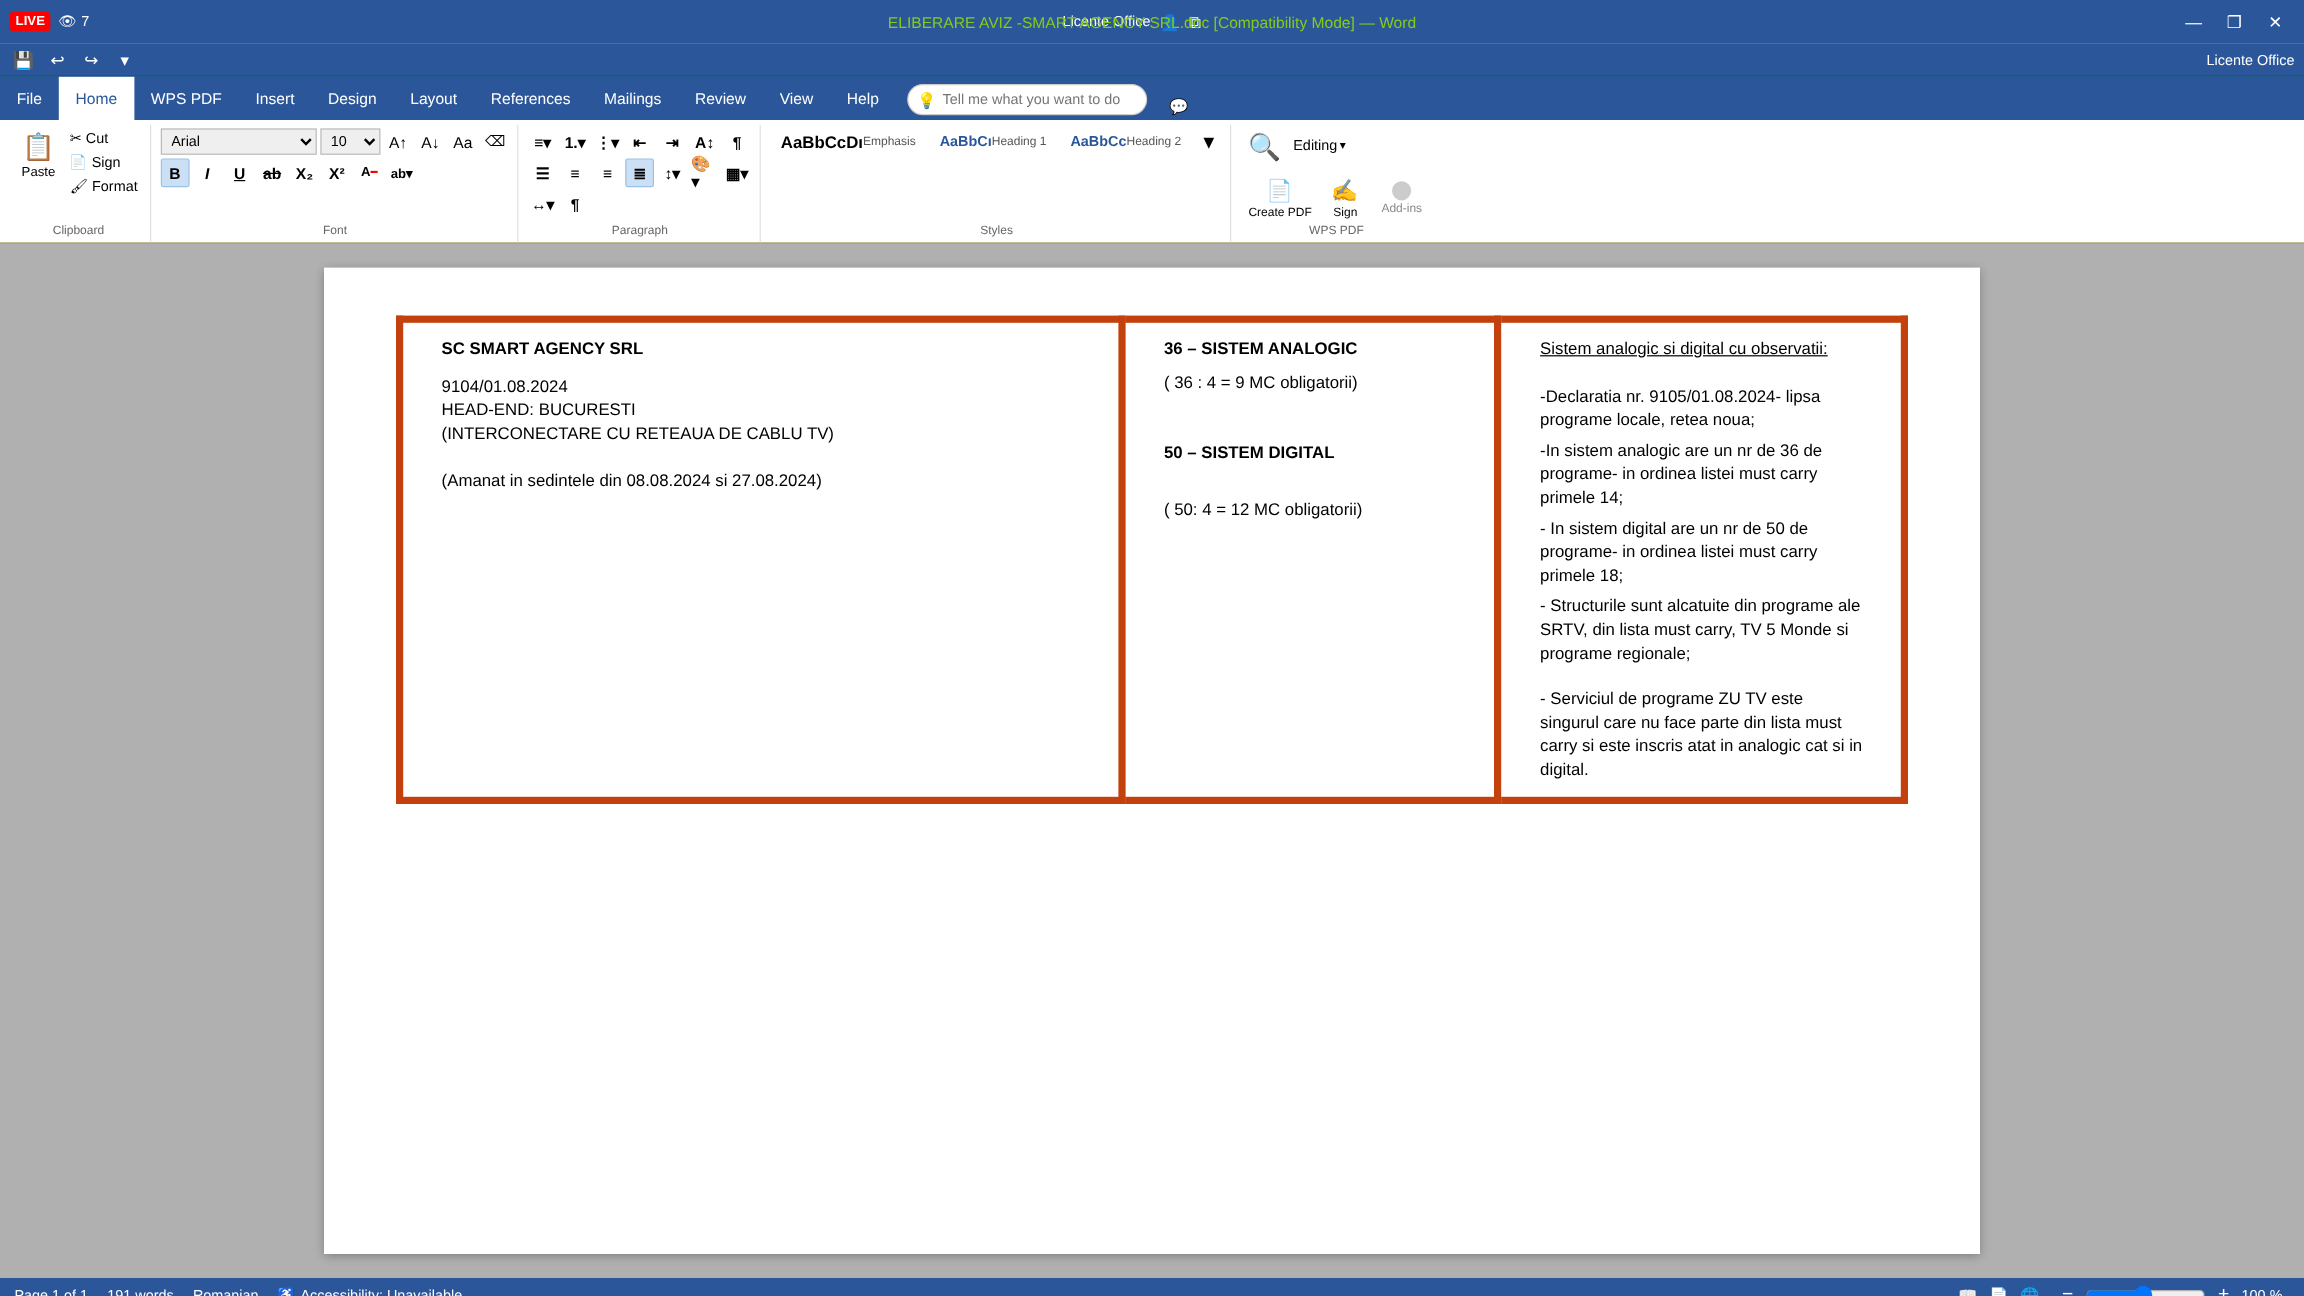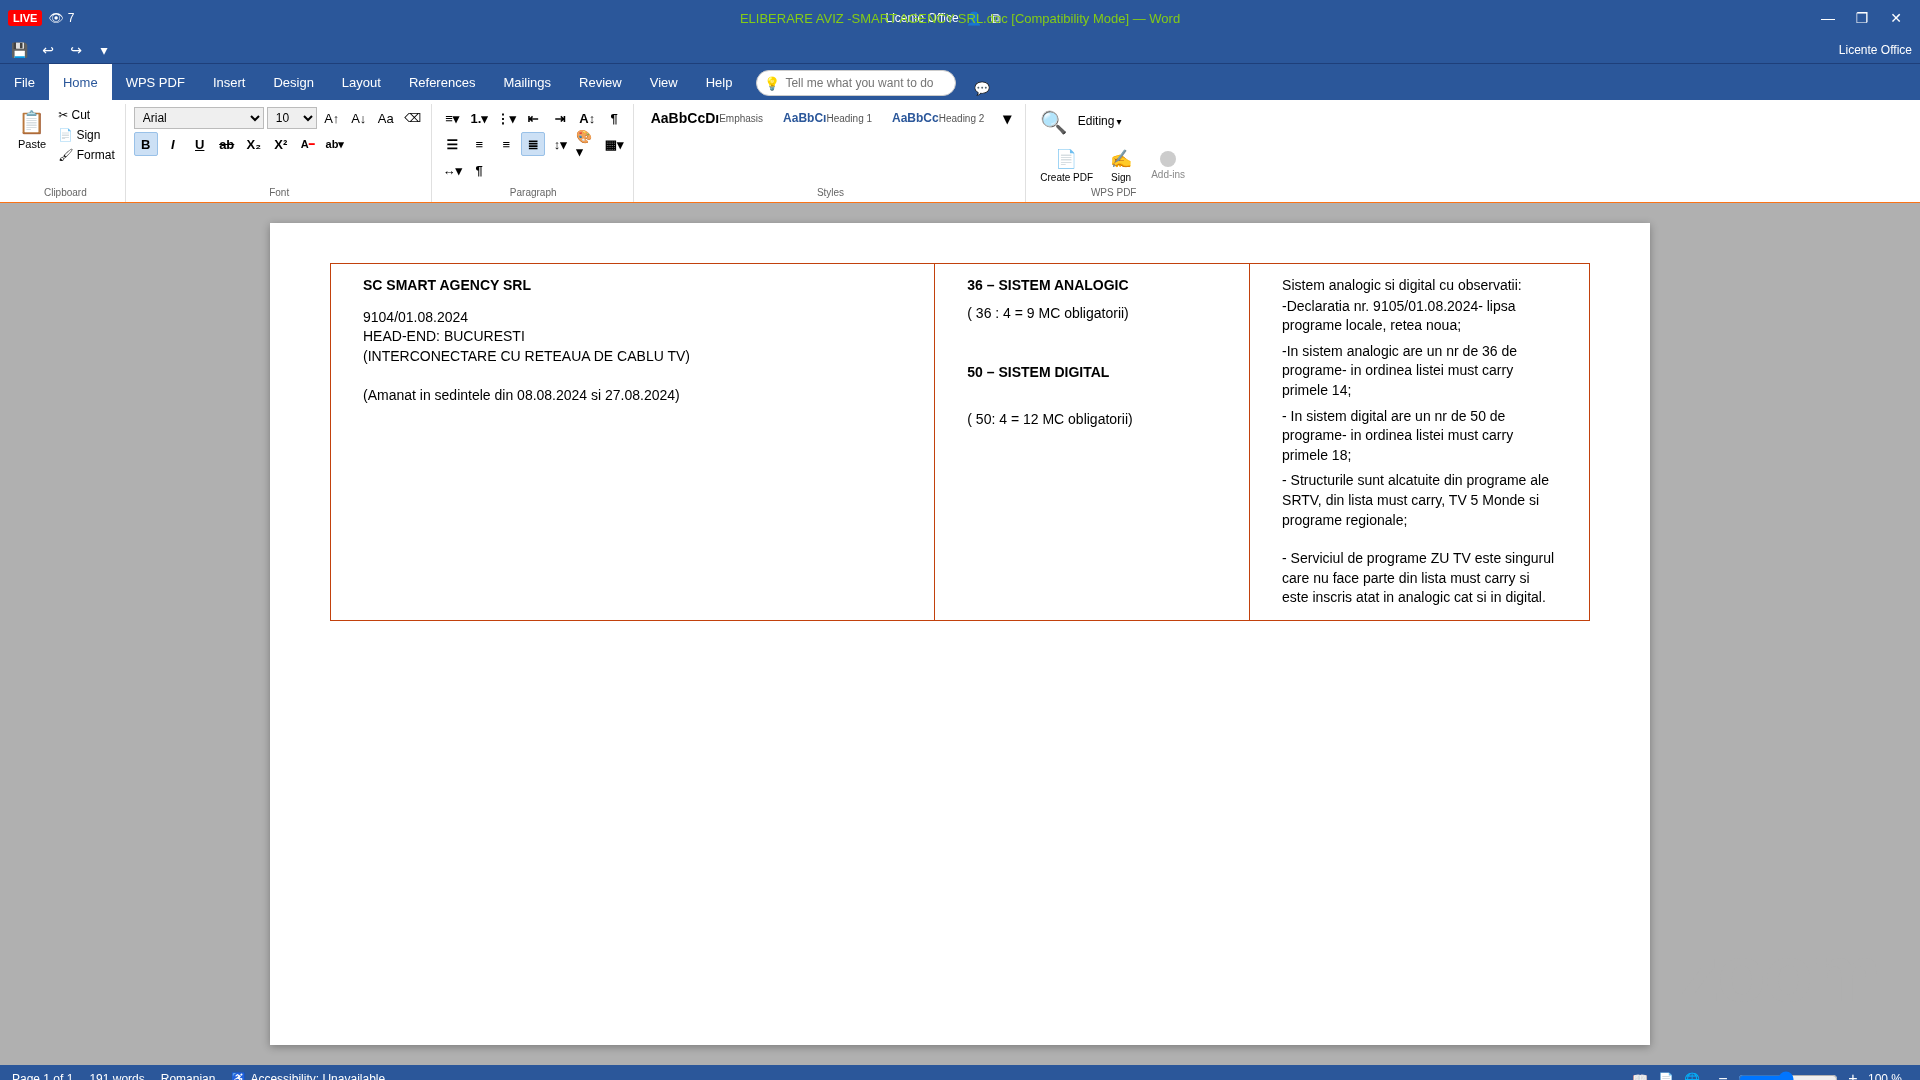--- a/index.html
+++ b/index.html
@@ -250,21 +250,21 @@
       font-size: 14px;
       line-height: 1.4;
     }
 
     .doc-table {
       width: 100%;
       border-collapse: collapse;
       margin-top: 0;
     }
     .doc-table td {
-      border: 1px solid #c2410c;
+      border: 6px solid #c2410c;
       vertical-align: top;
       padding: 12px 32px;
     }
     .doc-table .col-left { width: 48%; }
     .doc-table .col-mid { width: 25%; }
     .doc-table .col-right { width: 27%; }
 
     
     #status-bar {
       height: 28px;
@@ -536,21 +536,21 @@
         </td>
         <td class="col-mid">
           <p style="font-weight:bold;margin-bottom:8px;">36 – SISTEM ANALOGIC</p>
           <p style="margin-bottom:20px;">( 36 : 4 = 9 MC obligatorii)</p>
           <p>&nbsp;</p>
           <p style="font-weight:bold;margin-bottom:8px;">50 – SISTEM DIGITAL</p>
           <p>&nbsp;</p>
           <p>( 50: 4 = 12 MC obligatorii)</p>
         </td>
         <td class="col-right">
-          <p style="margin-bottom:1px;">Sistem analogic si digital cu observatii:</p>
+          <p style="margin-bottom:20px;text-decoration:underline;">Sistem analogic si digital cu observatii:</p>
           <p style="margin-bottom:6px;">-Declaratia nr. 9105/01.08.2024- lipsa programe locale, retea noua;</p>
           <p style="margin-bottom:6px;">-In sistem analogic are un nr de 36 de programe- in ordinea listei must carry primele 14;</p>
           <p style="margin-bottom:6px;">- In sistem digital are un nr de 50 de programe- in ordinea listei must carry primele 18;</p>
           <p style="margin-bottom:19px;">- Structurile sunt alcatuite din programe ale SRTV, din lista must carry,  TV 5 Monde si programe regionale;</p>
           <p>- Serviciul de programe ZU TV este singurul care nu face parte din lista must carry si este inscris atat in analogic cat si in digital.</p>
         </td>
       </tr>
     </tbody>
       </table>
 

